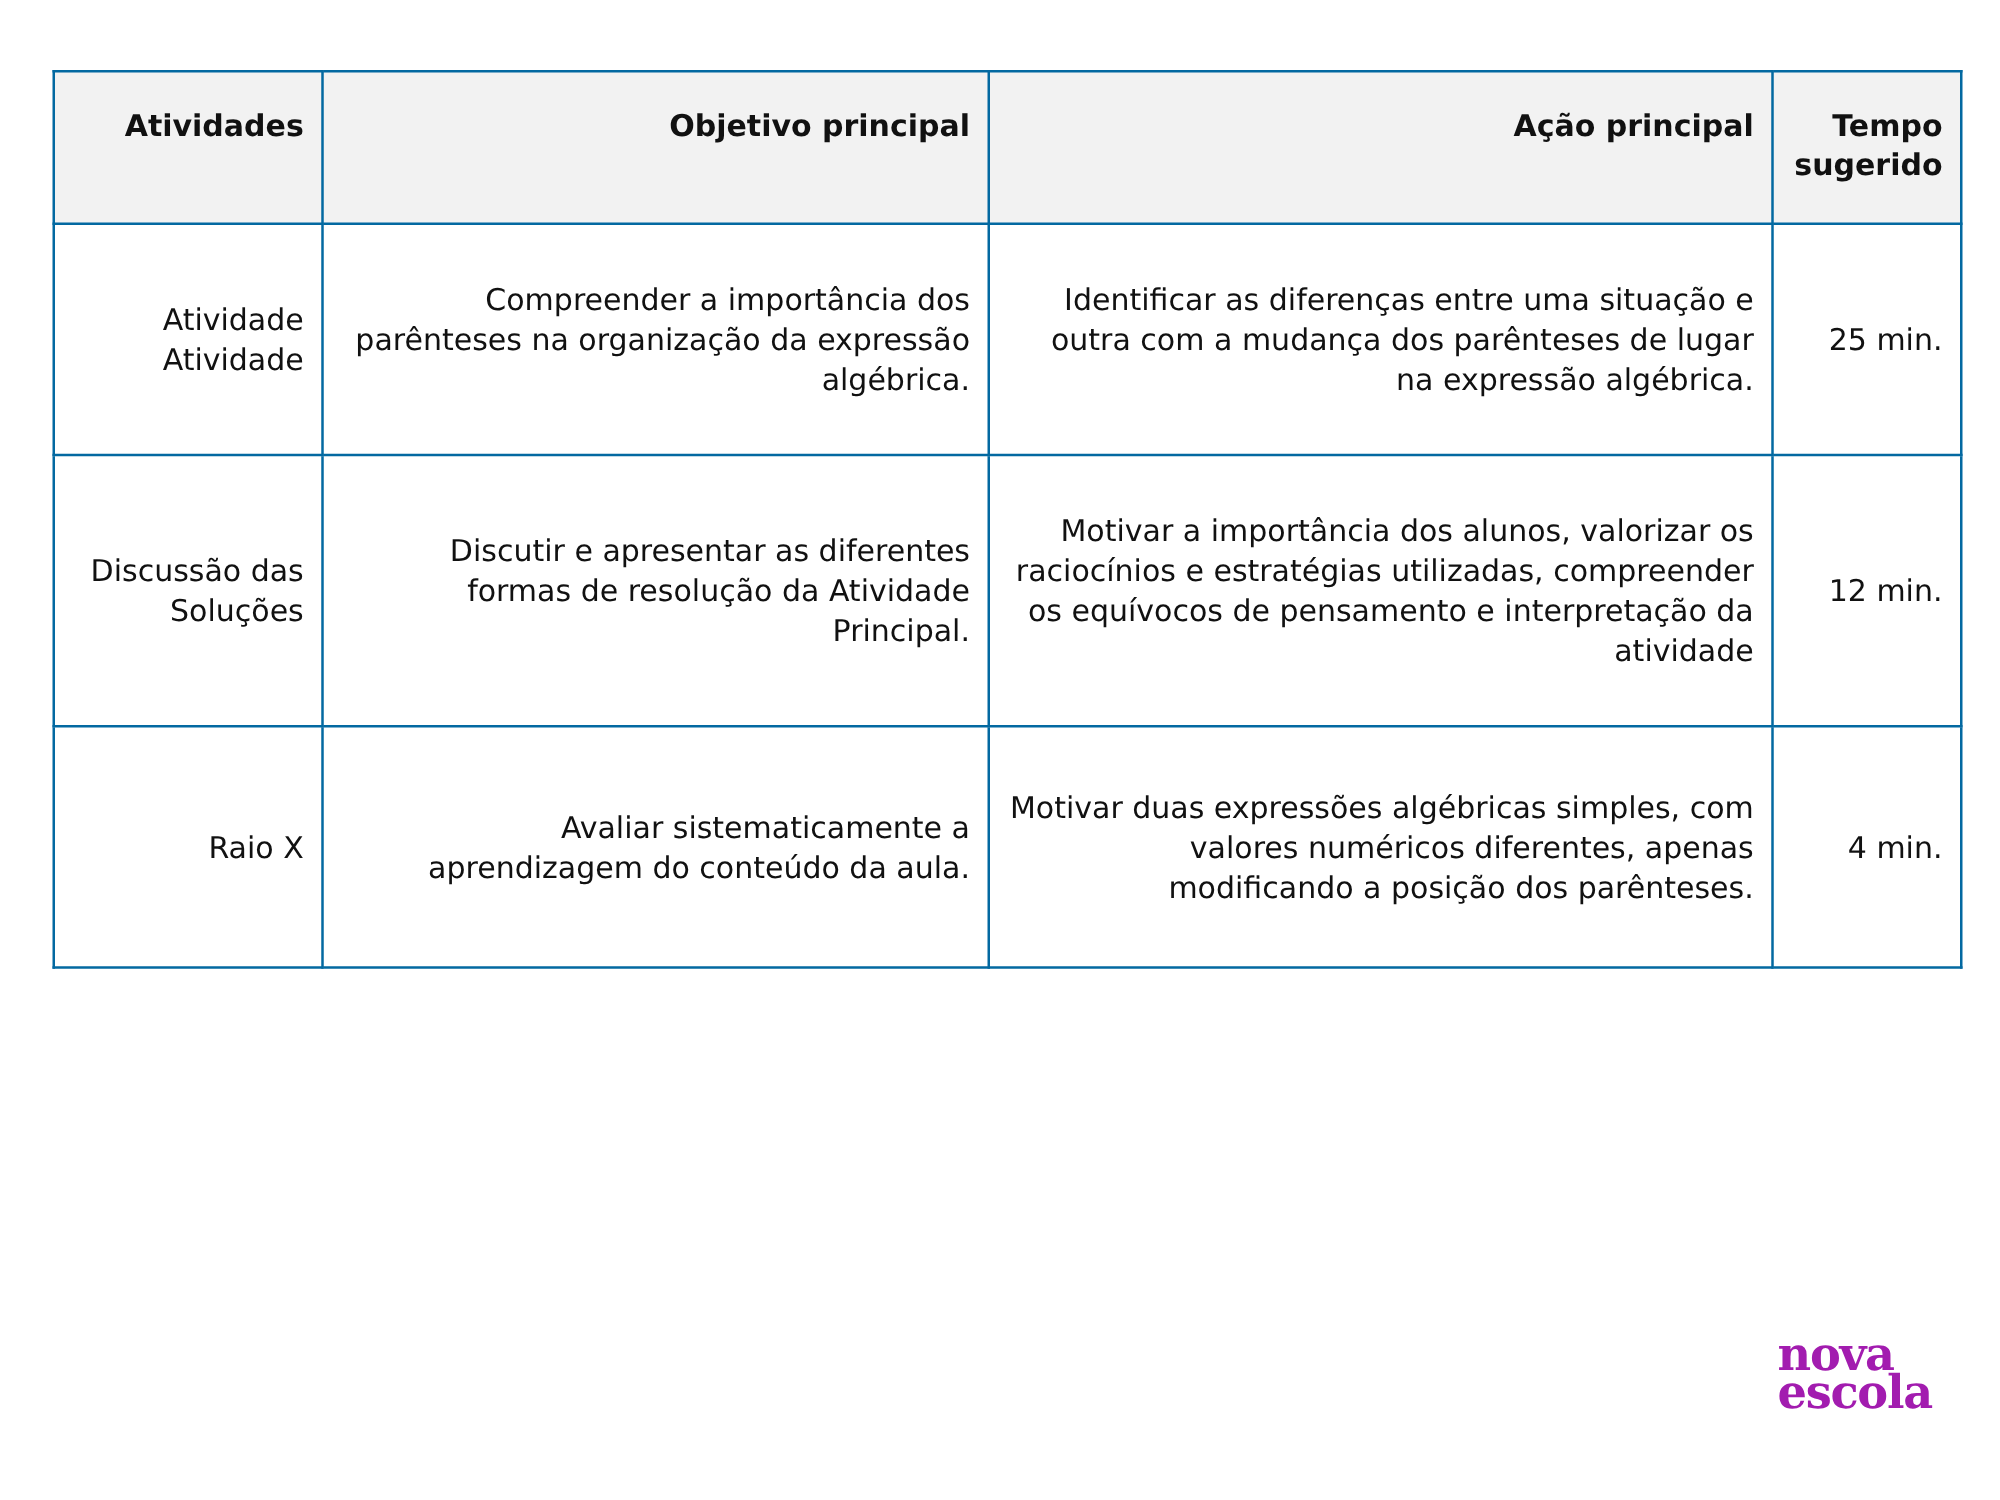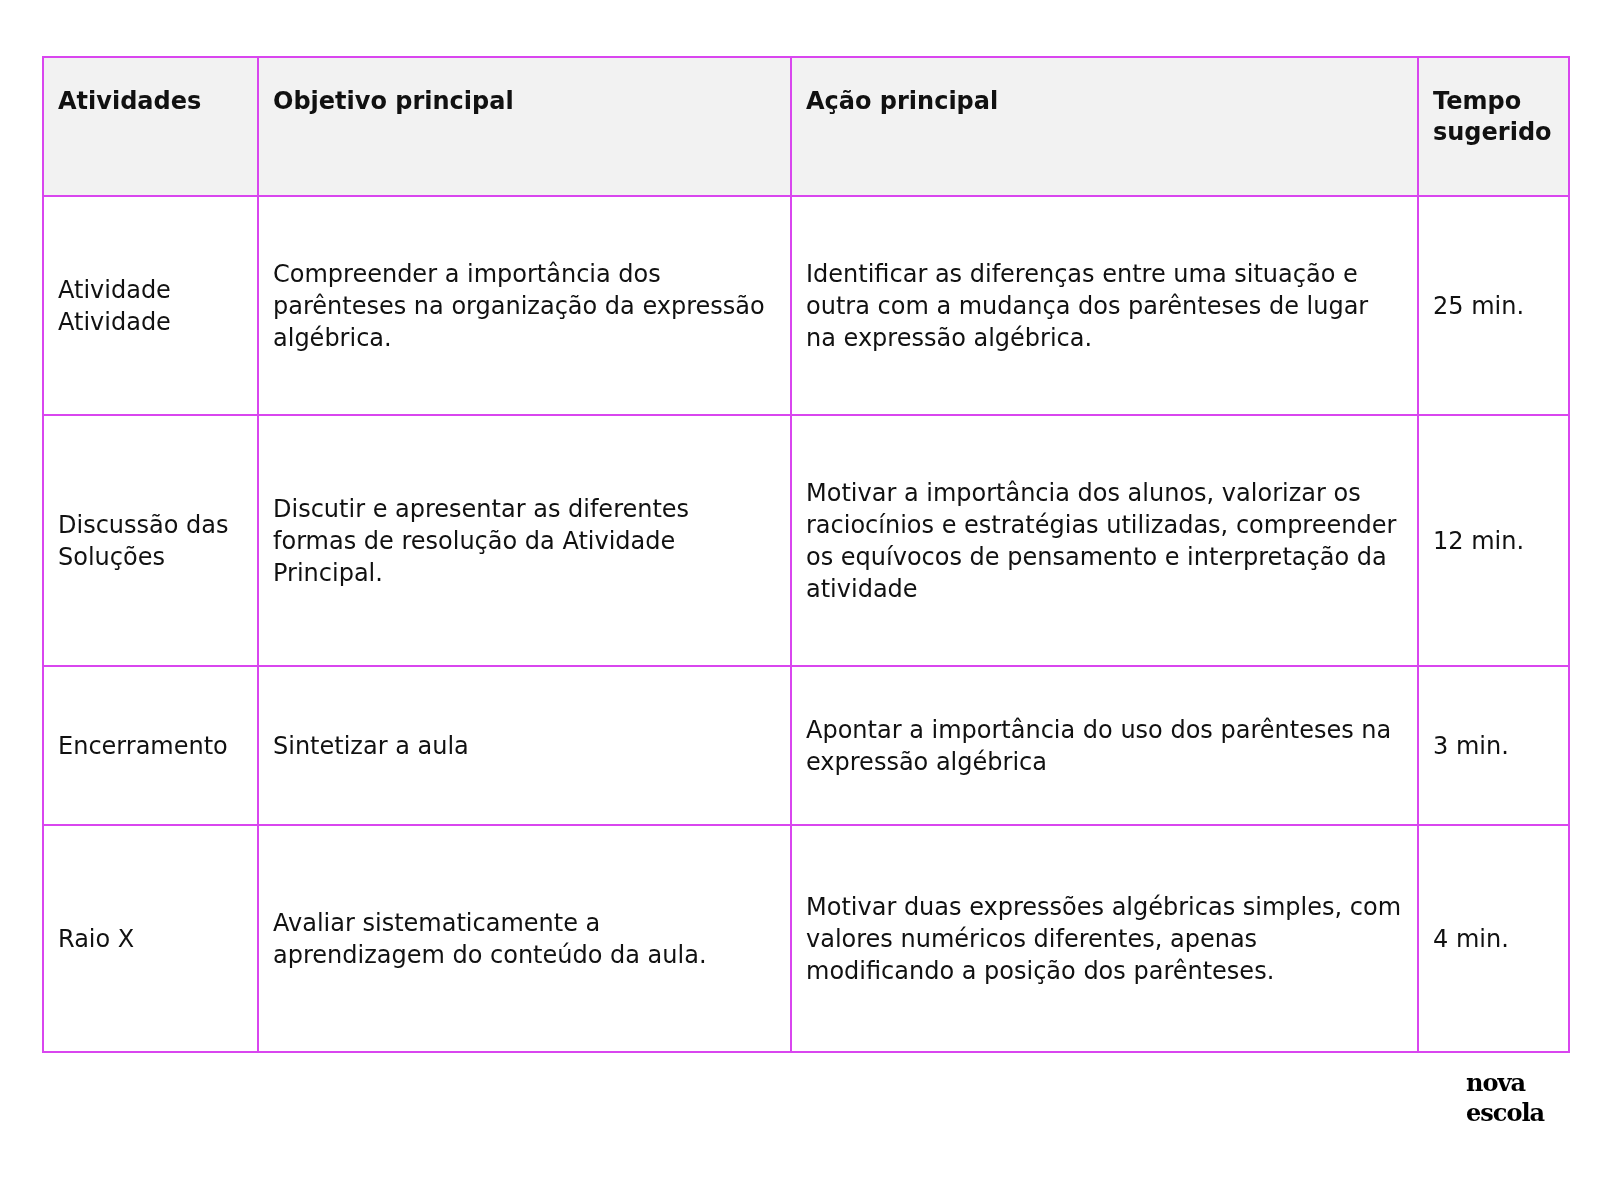--- a/index.html
+++ b/index.html
@@ -4,26 +4,26 @@
 <style>
   html, body { margin: 0; padding: 0; background: #ffffff; }
   body { width: 1600px; height: 1200px; position: relative; font-family: "DejaVu Sans", sans-serif; color: #111; }
   table.plan {
     position: absolute; left: 42px; top: 56px;
     width: 1526px;
     border-collapse: collapse;
     table-layout: fixed;
   }
   table.plan th, table.plan td {
-    border: 2px solid #d946ef;
-    padding: 17px 14px;
+    border: 2px solid #0369a1;
+    padding: 0 14px;
     vertical-align: middle;
     font-size: 24px;
     line-height: 32px;
-    text-align: left;
+    text-align: right;
   }
   table.plan th {
     background: #f2f2f2;
     font-weight: bold;
     vertical-align: top;
     padding-top: 28px;
     height: 92px;
     line-height: 31px;
   }
   col.c1 { width: 215px; }
@@ -31,23 +31,22 @@
   col.c3 { width: 627px; }
   col.c4 { width: 151px; }
   tr.r1 td { height: 151px; }
   tr.r2 td { height: 183px; }
   tr.r3 td { height: 215px; }
   tr.r4 td { height: 123px; }
   tr.r5 td { height: 191px; }
   .logo {
     position: absolute; left: 1422px; top: 1068px;
     font-family: "DejaVu Serif", serif; font-weight: bold;
-    color: #000000; font-size: 24px; line-height: 30px;
+    color: #a21caf; font-size: 37px; line-height: 30px;
     letter-spacing: -1px;
-    margin-left: 44px;
   }
   .logo span { display: block; }
 </style>
 </head>
 <body>
 
 <table class="plan">
   <colgroup>
       <col class="c1">
       <col class="c2">
@@ -68,26 +67,20 @@
       <td>Compreender a importância dos parênteses na organização da expressão algébrica.</td>
       <td>Identificar as diferenças entre uma situação e outra com a mudança dos parênteses de lugar na expressão algébrica.</td>
       <td>25 min.</td>
     </tr>
     <tr class="r3">
       <td>Discussão das Soluções</td>
       <td>Discutir e apresentar as diferentes formas de resolução da Atividade Principal.</td>
       <td>Motivar a importância dos alunos, valorizar os raciocínios e estratégias utilizadas, compreender os equívocos de pensamento e interpretação da atividade</td>
       <td>12 min.</td>
     </tr>
-    <tr class="r4">
-      <td>Encerramento</td>
-      <td>Sintetizar a aula</td>
-      <td>Apontar a importância do uso dos parênteses na expressão algébrica</td>
-      <td>3 min.</td>
-    </tr>
     <tr class="r5">
       <td>Raio X</td>
       <td>Avaliar sistematicamente a aprendizagem do conteúdo da aula.</td>
       <td>Motivar duas expressões algébricas simples, com valores numéricos diferentes, apenas modificando a posição dos parênteses.</td>
       <td>4 min.</td>
     </tr>
   </tbody>
 </table>
 
 <div class="logo">

